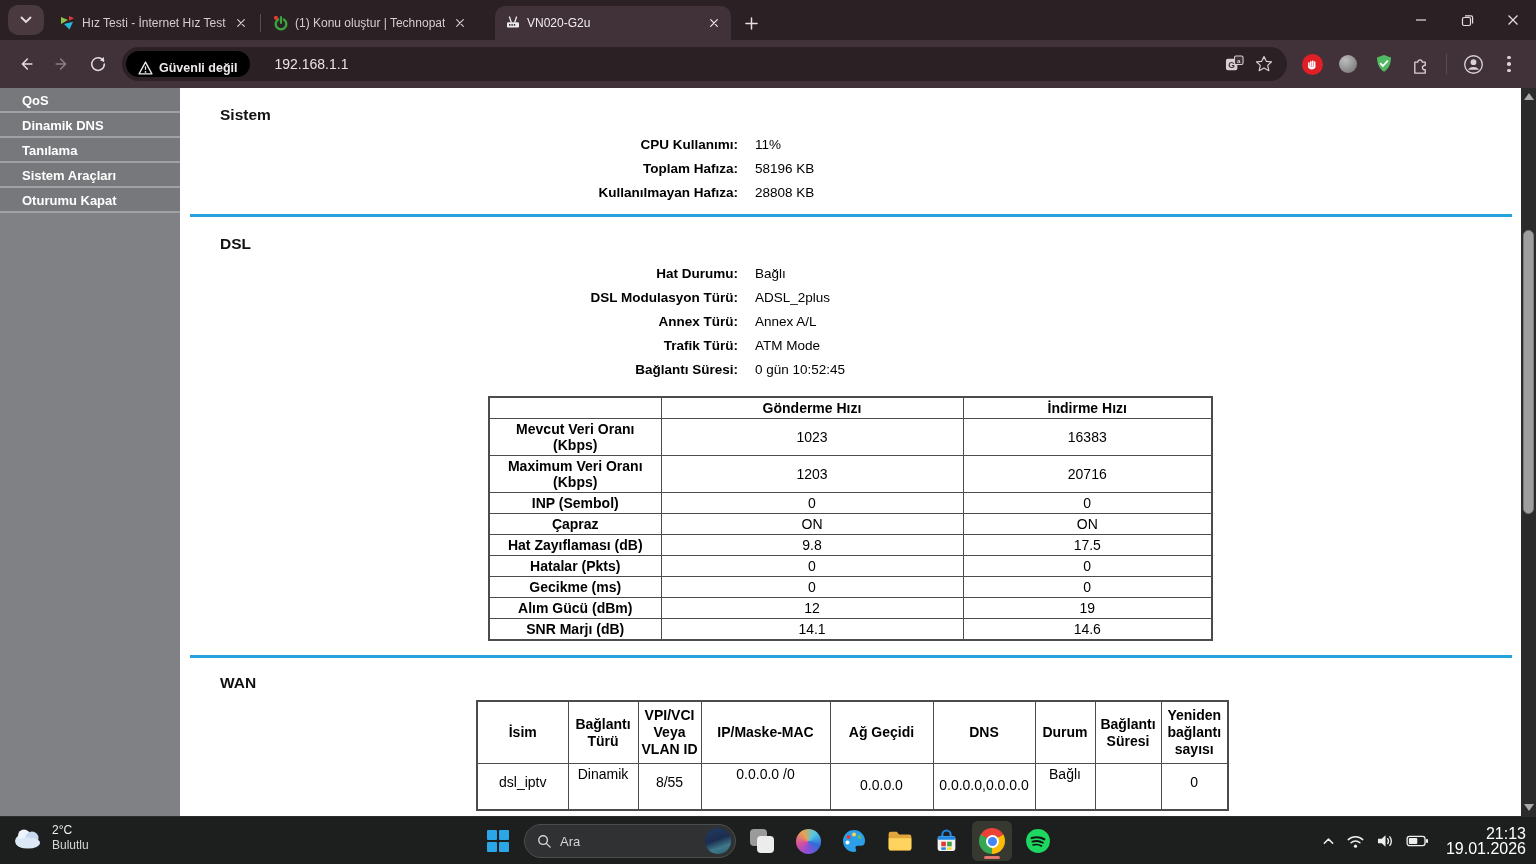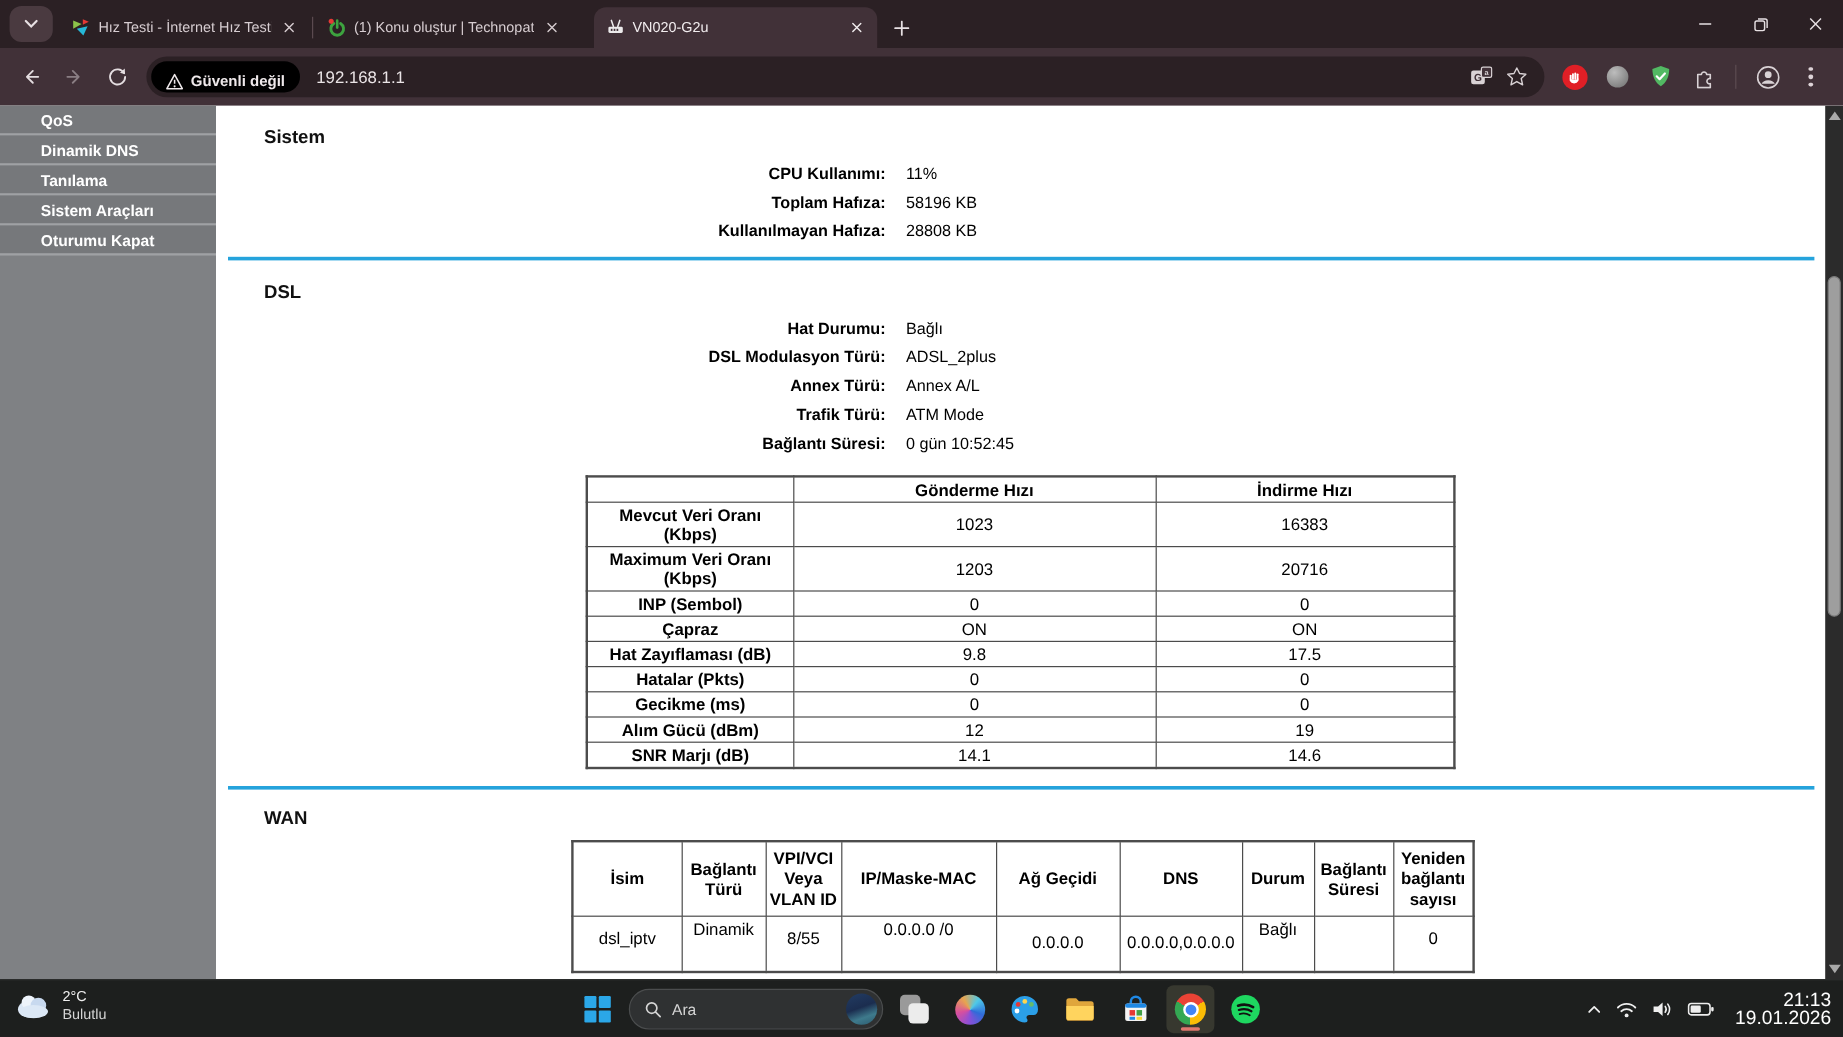--- a/index.html
+++ b/index.html
@@ -21,36 +21,36 @@
   .wincontrols { position:absolute; right:0; top:0; height:40px; display:flex; }
   .winbtn { width:46px; height:40px; display:flex; align-items:center; justify-content:center; }
 
   
   .toolbar { position:absolute; top:40px; left:0; width:1536px; height:48px; background:#413138; display:flex; align-items:center; padding:0 8px; }
   .navbtn { width:36px; height:36px; border-radius:50%; display:flex; align-items:center; justify-content:center; flex:none; }
   .navbtn.dim { opacity:.45; }
   .omnibox { flex:1; height:34px; margin:0 10px 0 6px; border-radius:17px; background:#2b2024; display:flex; align-items:center; padding:0 8px 0 4px; min-width:0; }
   .chip { height:26px; border-radius:13px; background:#000000; display:flex; align-items:flex-start; gap:6px; padding:10px 12px; flex:none; }
   .chip span { color:#efe9eb; font-size:12.5px; font-weight:600; }
-  .url { color:#eae4e6; font-size:14px; margin-left:14px; white-space:nowrap; }
+  .url { color:#eae4e6; font-size:14px; margin-left:25px; white-space:nowrap; }
   .omni-spacer { flex:1; }
   .omni-ic { width:30px; height:30px; border-radius:50%; display:flex; align-items:center; justify-content:center; flex:none; }
   .extbar { display:flex; align-items:center; gap:6px; flex:none; padding-right:4px; }
   .extdiv { width:1px; height:20px; background:#5d4c52; margin:0 5px; }
   .extslot { width:30px; height:30px; display:flex; align-items:center; justify-content:center; }
   .sphere { width:18px; height:18px; border-radius:50%; background:radial-gradient(circle at 35% 30%, #bdbdbd, #6d6d6d); }
   .handcircle { width:21px; height:21px; border-radius:50%; background:#e01f26; display:flex; align-items:center; justify-content:center; }
   .kebab { display:flex; flex-direction:column; gap:3px; }
   .kebab i { width:3.5px; height:3.5px; border-radius:50%; background:#ddd3d7; }
 
   
   .page { position:absolute; top:88px; left:0; width:1536px; height:728px; background:#fff; display:flex; overflow:hidden; }
   .sidebar { width:180px; flex:none; background:#7f8184; }
   .sidebar ul { list-style:none; }
-  .sidebar li { height:25px; line-height:25px; padding-left:34px; color:#fff; font-size:13px; font-weight:bold; border-bottom:2px solid #9fa1a4; background:#76787b; }
+  .sidebar li { height:25px; line-height:25px; padding-left:22px; color:#fff; font-size:13px; font-weight:bold; border-bottom:2px solid #9fa1a4; background:#76787b; }
   .content { flex:1; padding-left:10px; color:#000; min-width:0; }
   h2.sec { font-size:15.5px; font-weight:bold; margin:6px 0 8px 30px; color:#111; }
   h2.sec.first { padding-top:18px; margin-top:0; }
   .kv { display:flex; height:24px; align-items:center; font-size:13.5px; }
   .kl { width:548px; text-align:right; font-weight:bold; flex:none; }
   .kvv { margin-left:17px; }
   hr.blue { border:none; height:3px; background:#25a3dc; width:1322px; margin-top:10px; }
   table { border-collapse:collapse; border:2px solid #4c4c4c; table-layout:fixed; }
   td,th { border:1px solid #4c4c4c; text-align:center; font-size:14px; padding:2px 4px; }
   .dsltable { width:723px; margin:15px 0 0 298px; }

